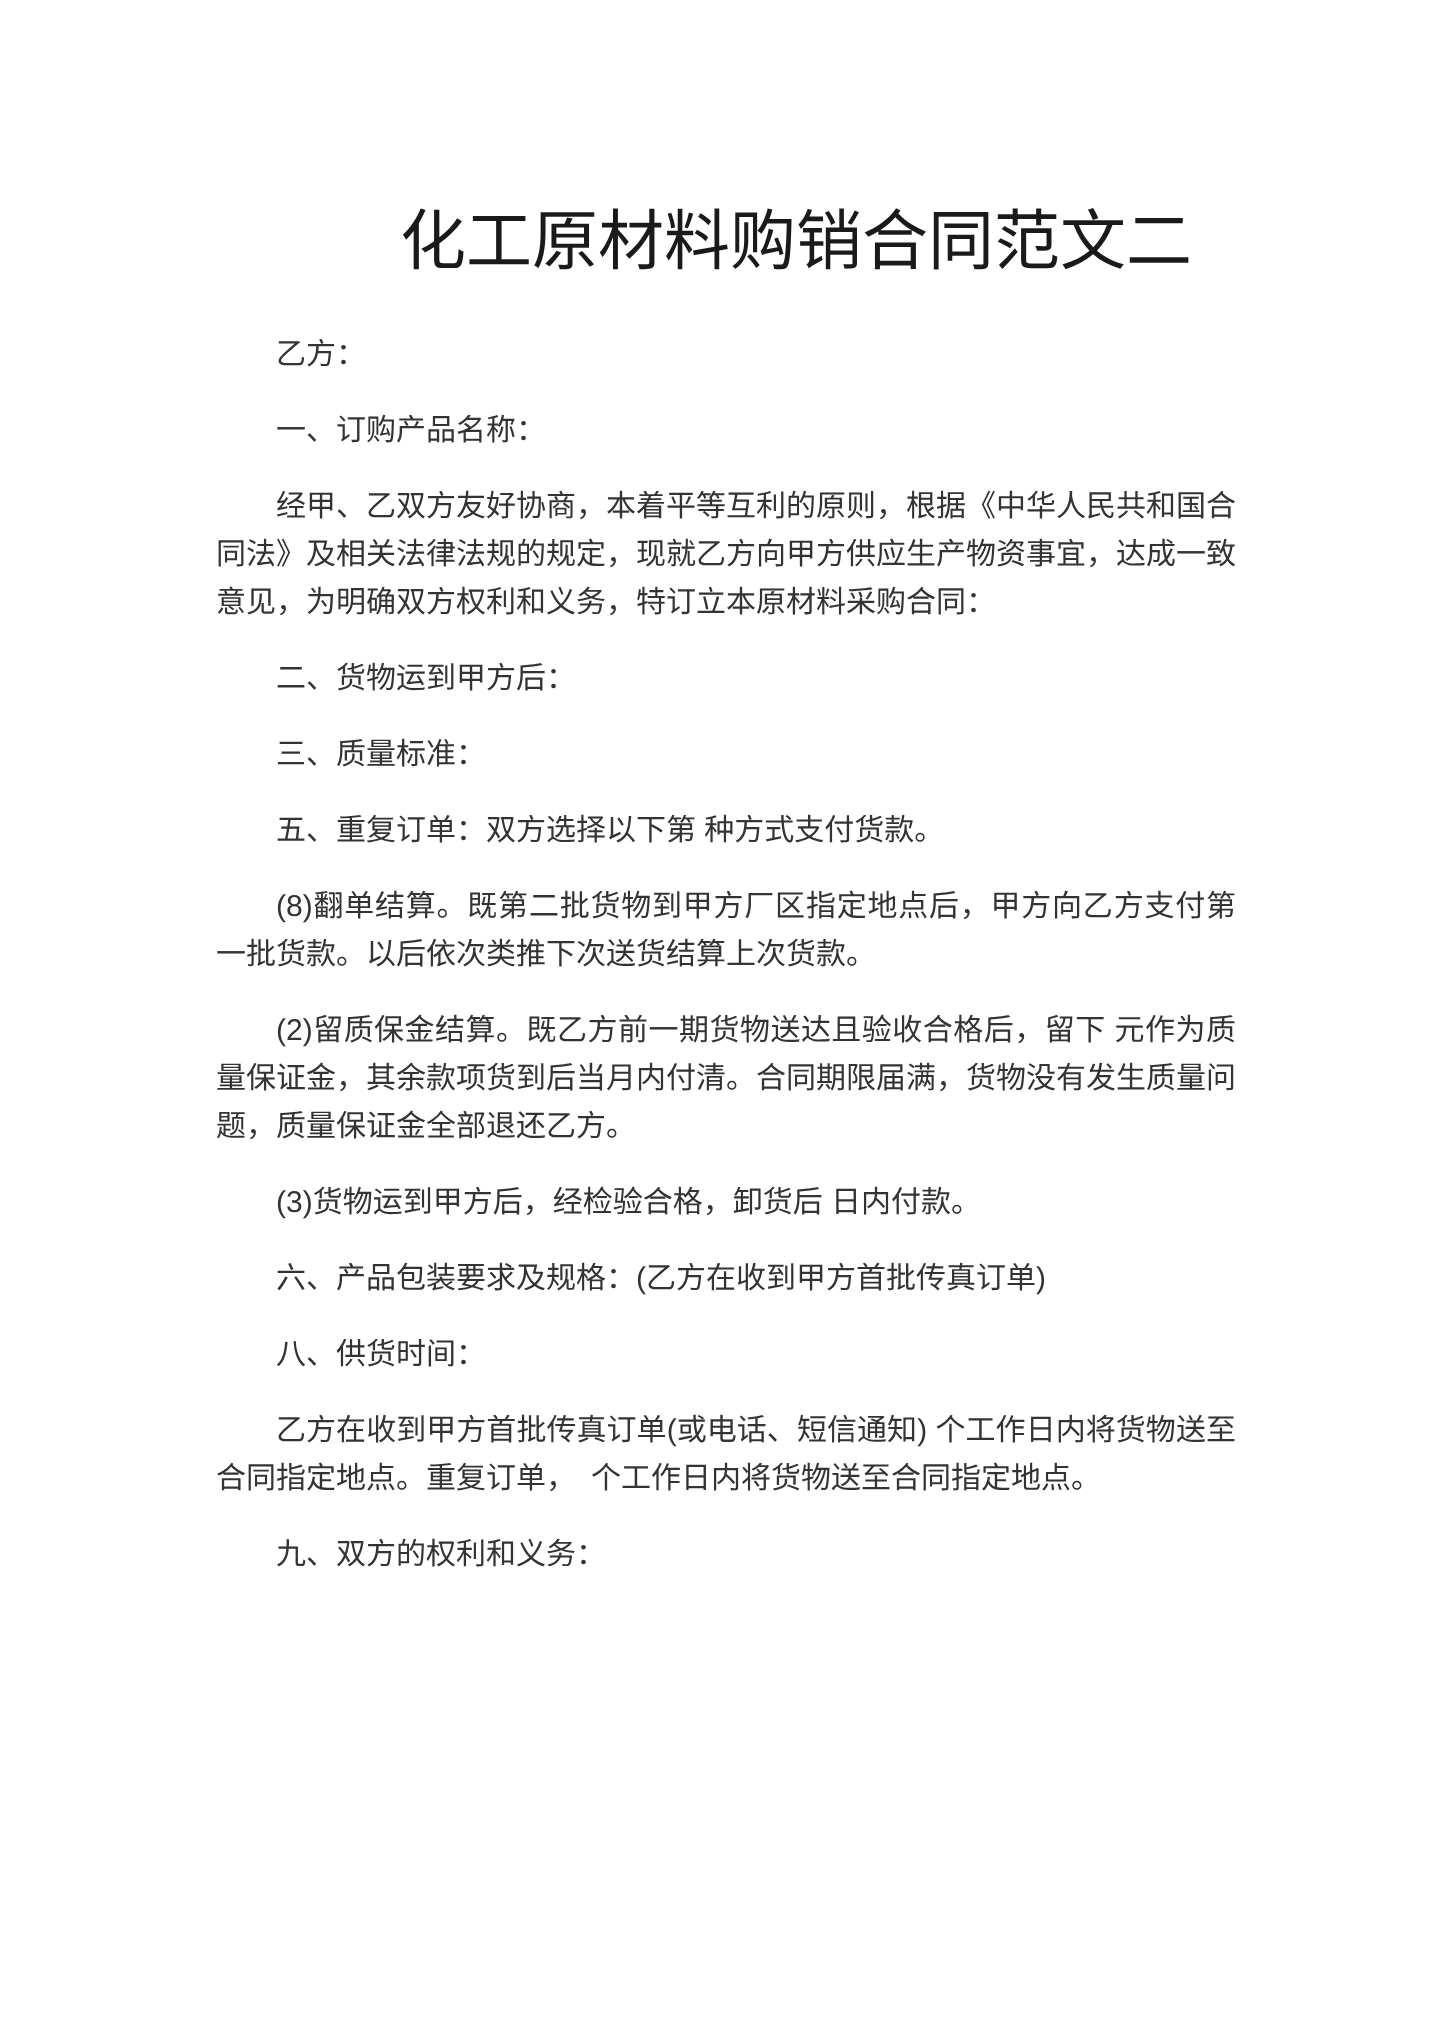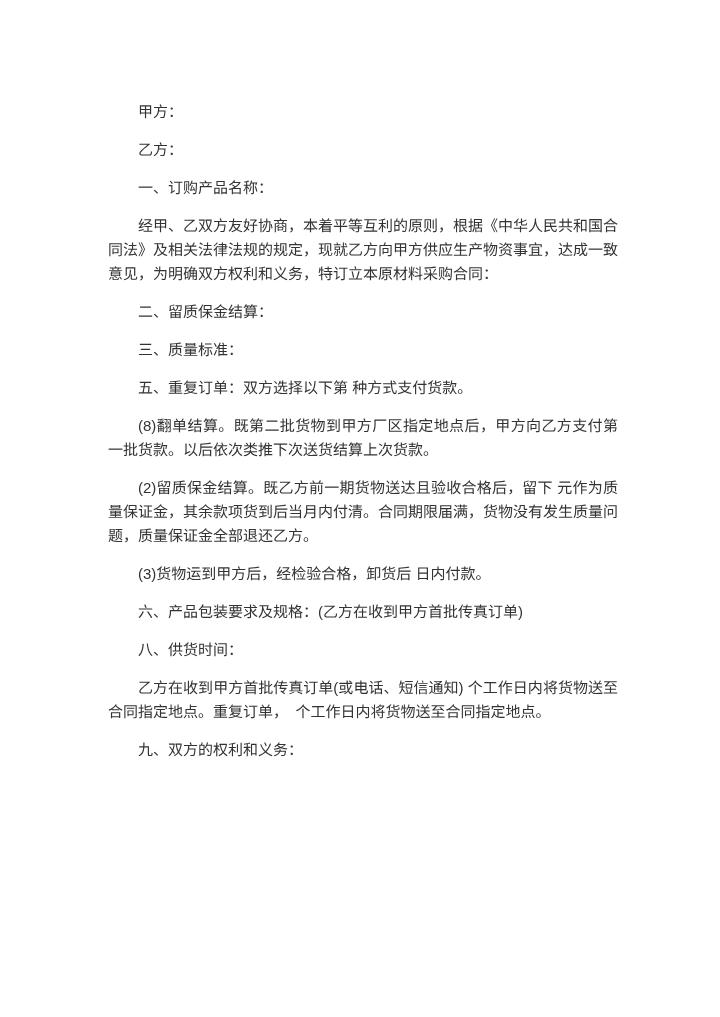--- a/index.html
+++ b/index.html
@@ -39,26 +39,26 @@
     text-indent: 2em;
     text-align: justify;
     overflow-wrap: break-word;
     color: var(--body-text);
   }
 </style>
 </head>
 <body>
 
 <div class="page">
+  <h1 class="doc-title">化工原材料购销合同范文二</h1>
 
-  <p class="para">甲方：</p>
   <p class="para">乙方：</p>
   <p class="para">一、订购产品名称：</p>
   <p class="para">经甲、乙双方友好协商，本着平等互利的原则，根据《中华人民共和国合同法》及相关法律法规的规定，现就乙方向甲方供应生产物资事宜，达成一致意见，为明确双方权利和义务，特订立本原材料采购合同：</p>
-  <p class="para">二、留质保金结算：</p>
+  <p class="para">二、货物运到甲方后：</p>
   <p class="para">三、质量标准：</p>
   <p class="para">五、重复订单：双方选择以下第 种方式支付货款。</p>
   <p class="para">(8)翻单结算。既第二批货物到甲方厂区指定地点后，甲方向乙方支付第一批货款。以后依次类推下次送货结算上次货款。</p>
   <p class="para">(2)留质保金结算。既乙方前一期货物送达且验收合格后，留下 元作为质量保证金，其余款项货到后当月内付清。合同期限届满，货物没有发生质量问题，质量保证金全部退还乙方。</p>
   <p class="para">(3)货物运到甲方后，经检验合格，卸货后 日内付款。</p>
   <p class="para">六、产品包装要求及规格：(乙方在收到甲方首批传真订单)</p>
   <p class="para">八、供货时间：</p>
   <p class="para">乙方在收到甲方首批传真订单(或电话、短信通知) 个工作日内将货物送至合同指定地点。重复订单，　个工作日内将货物送至合同指定地点。</p>
   <p class="para">九、双方的权利和义务：</p>
 </div>

